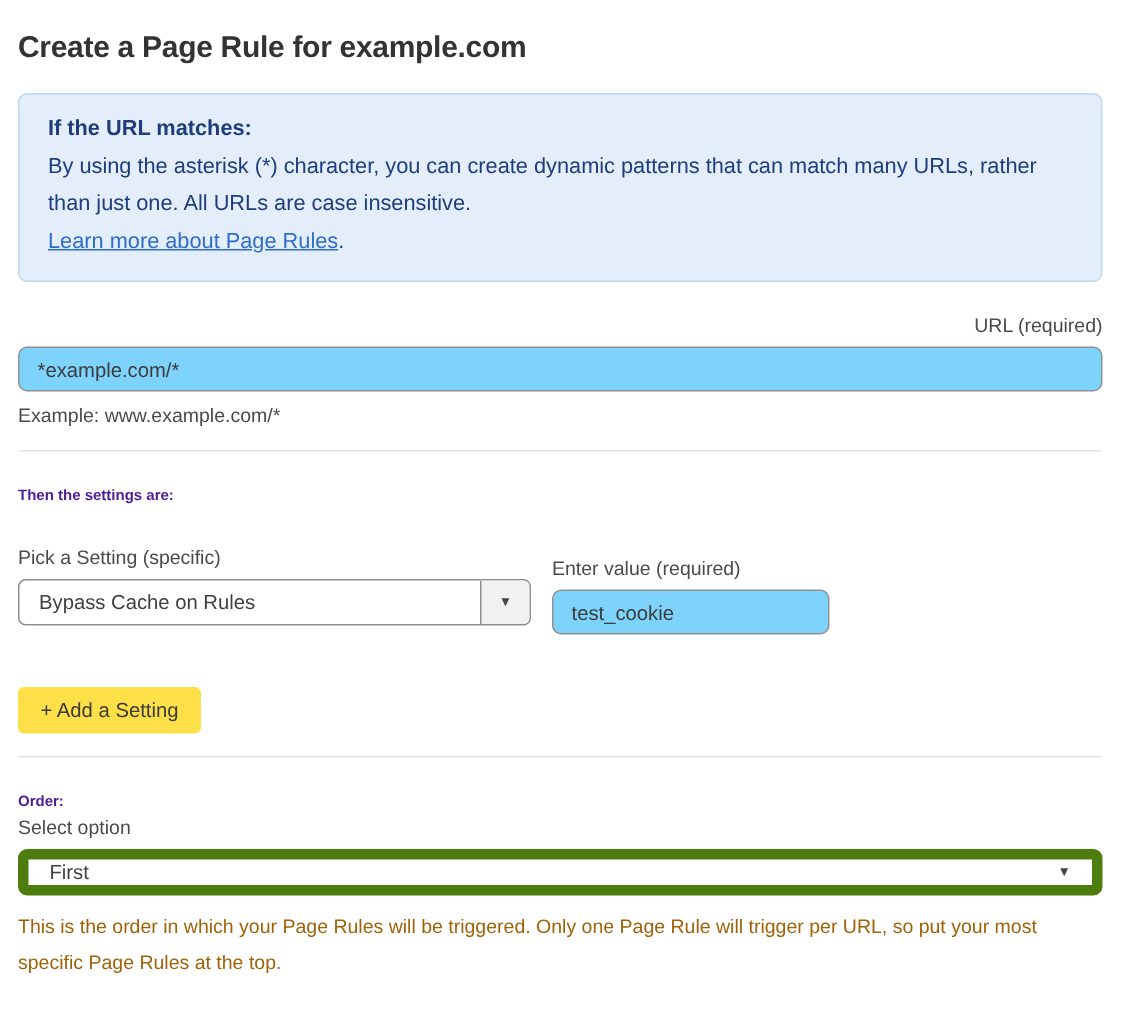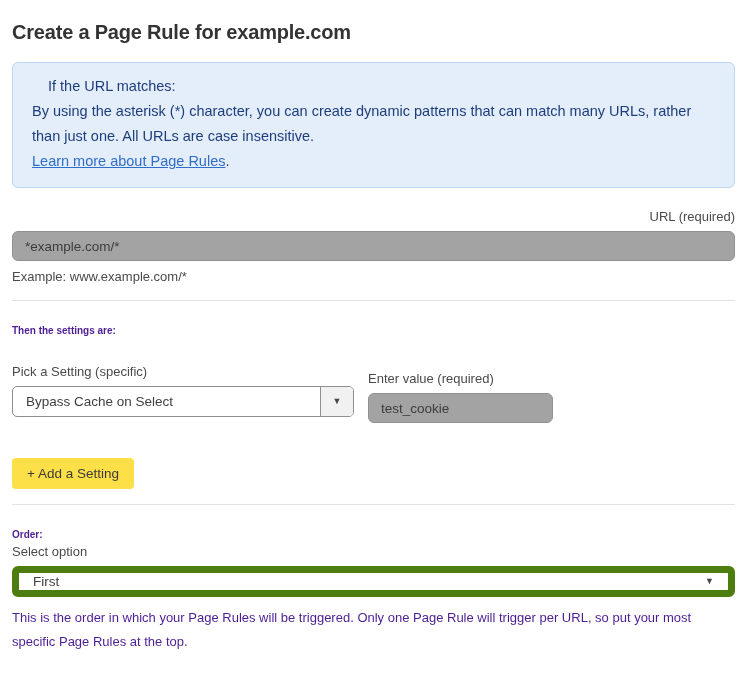--- a/index.html
+++ b/index.html
@@ -24,21 +24,21 @@
   .info-box {
     margin-top: 18px;
     background: #e4eefb;
     border: 1px solid #bcd7f2;
     border-radius: 6px;
     padding: 11px 19px 13px 19px;
     color: #1e3d7b;
     font-size: 14.5px;
     line-height: 25px;
   }
-  .info-box .info-heading { font-weight: normal; margin-left: 16px; }
+  .info-box .info-heading { font-weight: bold; }
   .info-box .info-link {
     color: #2e6dc8;
     text-decoration: underline;
     cursor: pointer;
   }
 
   .field-label {
     font-size: 13px;
     color: #4a4a4a;
     line-height: 16px;
@@ -48,21 +48,21 @@
   .text-input {
     display: block;
     width: 100%;
     height: 30px;
     border: 1px solid #919191;
     border-radius: 6px;
     padding: 0 12px;
     font-size: 13.5px;
     color: #3c3c3c;
     font-family: "Liberation Sans", sans-serif;
-    background: #a3a3a3;
+    background: #7dd3fc;
     margin-top: 6px;
     outline: none;
   }
 
   .helper-text {
     font-size: 13px;
     color: #4a4a4a;
     margin-top: 8px;
     line-height: 16px;
   }
@@ -154,21 +154,21 @@
     background: #ffffff;
     padding: 0 14px;
     font-size: 13.5px;
     color: #3f3f3f;
     margin-top: 6px;
     cursor: pointer;
   }
 
   .order-helper {
     font-size: 13px;
-    color: #4c1d95;
+    color: #a16207;
     line-height: 24px;
     margin-top: 9px;
     max-width: 726px;
   }
 </style>
 </head>
 <body>
 
 <div class="container">
 
@@ -185,21 +185,21 @@
   <div class="helper-text">Example: www.example.com/*</div>
 
   <hr class="divider">
 
   <h2 class="section-heading">Then the settings are:</h2>
 
   <div class="settings-row">
     <div class="col-setting">
       <div class="field-label">Pick a Setting (specific)</div>
       <div class="custom-select">
-        <div class="select-value">Bypass Cache on Select</div>
+        <div class="select-value">Bypass Cache on Rules</div>
         <div class="arrow-btn">
           <span class="arrow-glyph">▼</span>
         </div>
       </div>
     </div>
     <div class="col-value">
       <div class="field-label">Enter value (required)</div>
       <input class="text-input value-input" type="text" value="test_cookie" style="">
     </div>
   </div>

